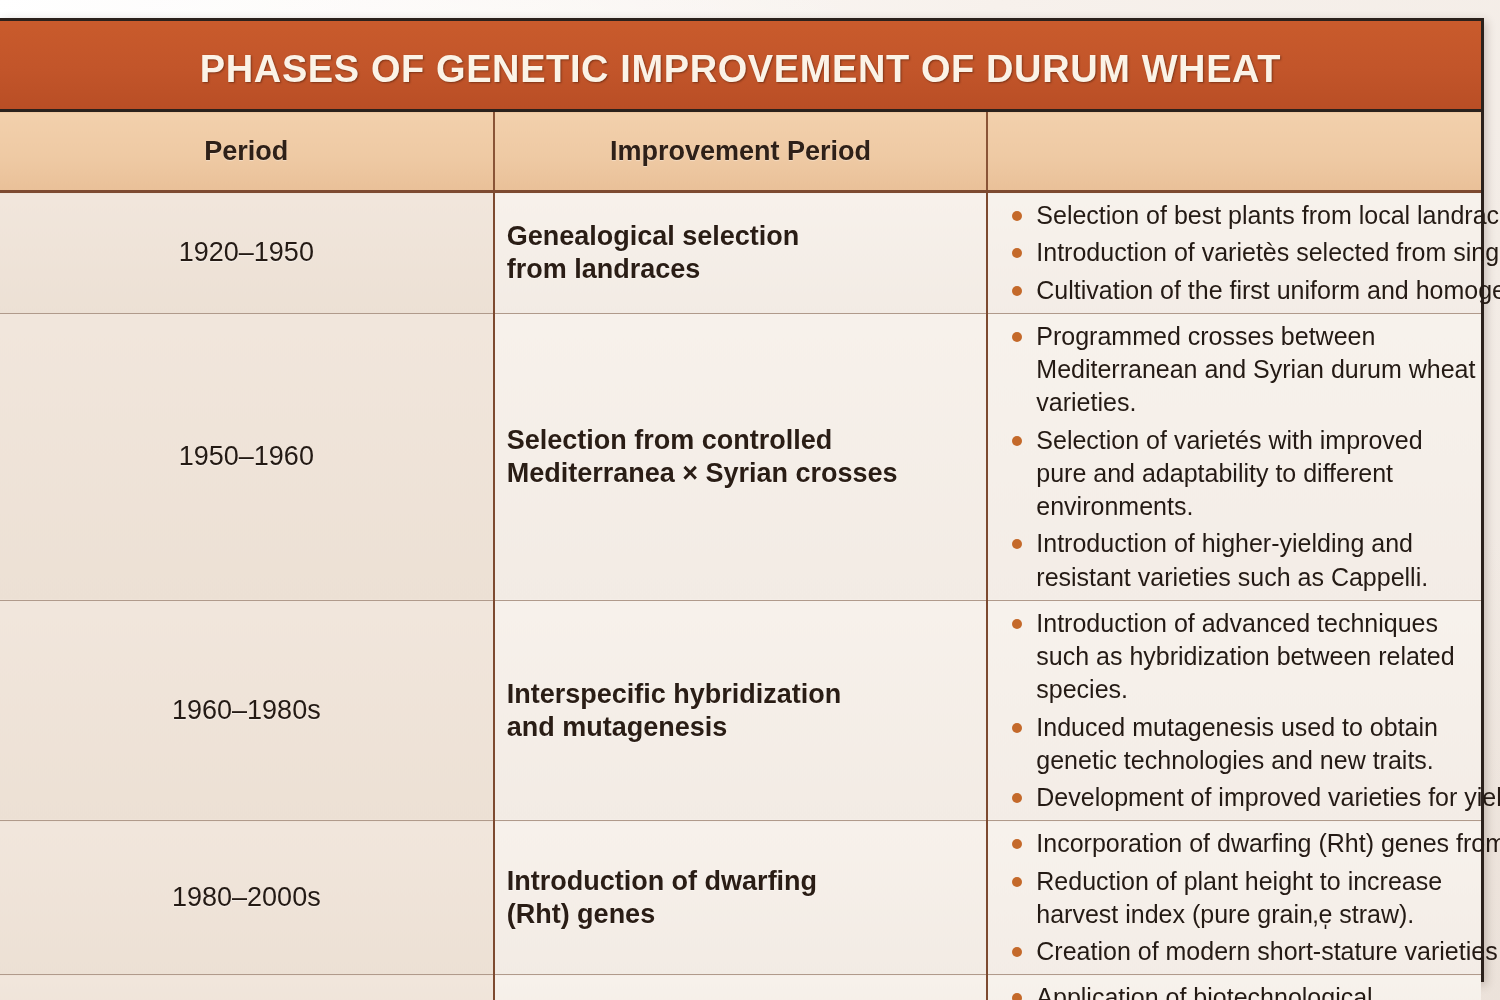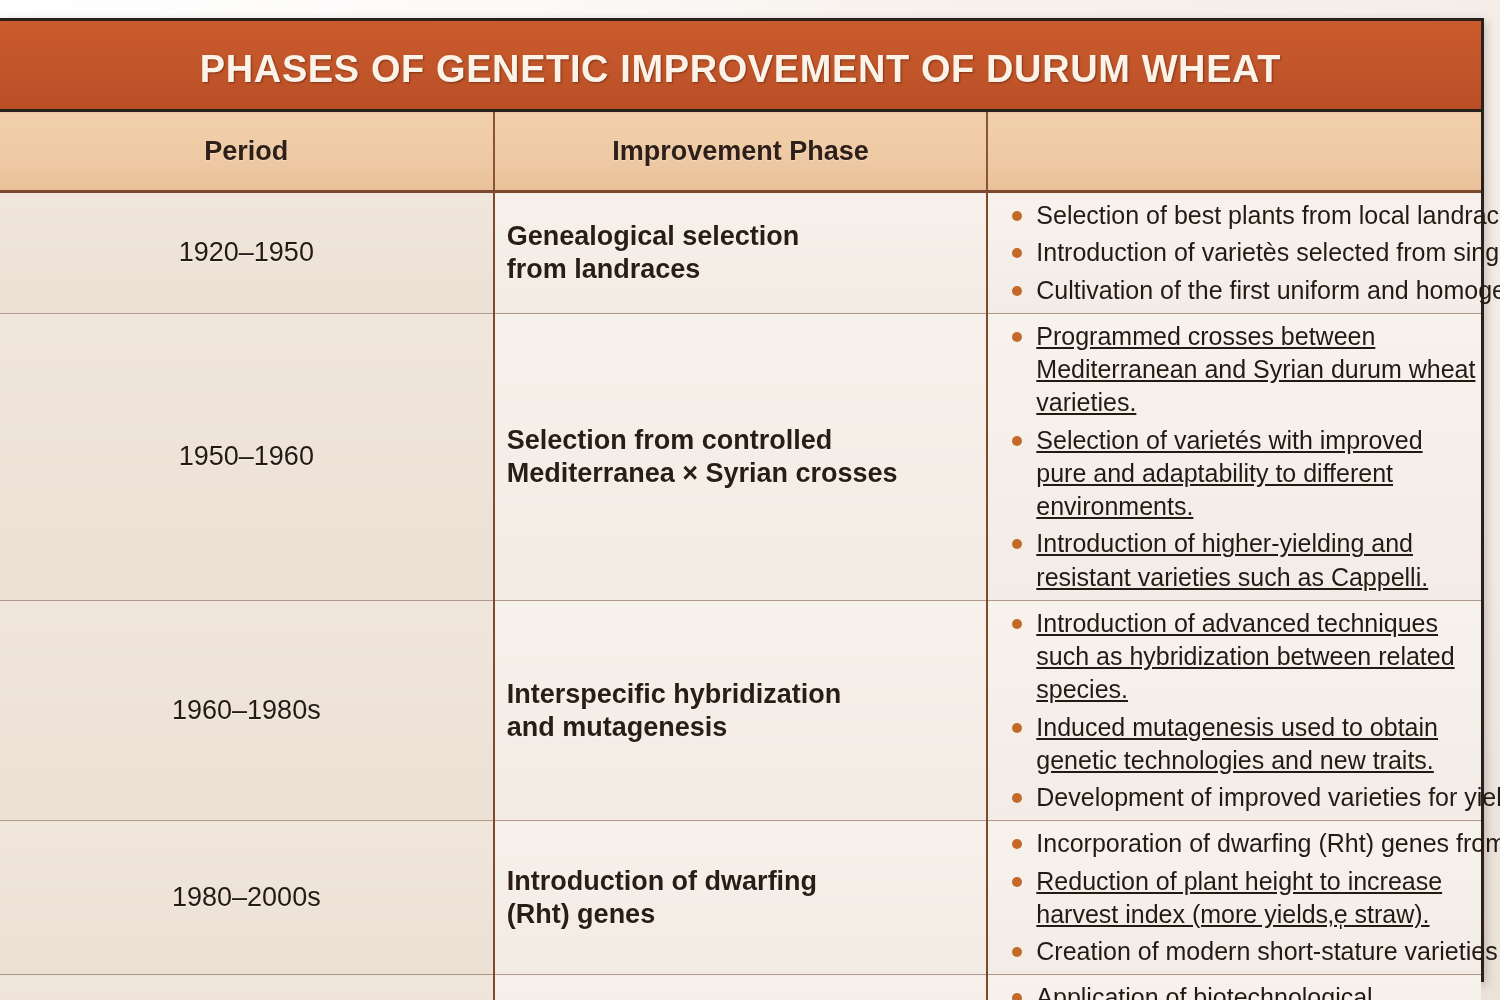--- a/index.html
+++ b/index.html
@@ -135,21 +135,21 @@
   }
   ul.bullets li {
     position: relative;
     padding-left: 30px;
     font-size: 25px;
     line-height: 1.33;
     color: #241a14;
     white-space: nowrap;
   }
   ul.bullets li + li { margin-top: 4px; }
-  ul.bullets li.wrap { white-space: normal; text-decoration: underline; }
+  ul.bullets li.wrap { white-space: normal; }
   ul.bullets li .dot {
     position: absolute;
     left: 6px;
     top: 12px;
     width: 10px;
     height: 10px;
     border-radius: 50%;
     background: #c4692a;
   }
 </style>
@@ -165,21 +165,21 @@
         <tr>
           <td class="title-cell" colspan="3">
             <div class="title-text">PHASES OF GENETIC IMPROVEMENT OF DURUM WHEAT</div>
           </td>
         </tr>
         <tr>
           <td class="col-head">
             <span class="col-head-text">Period</span>
           </td>
           <td class="col-head">
-            <span class="col-head-text">Improvement Phase</span>
+            <span class="col-head-text">Improvement Period</span>
           </td>
           <td class="col-head last">
             <span class="col-head-text"></span>
           </td>
         </tr>
       <tr>
             <td class="period"><span class="period-text">1920–1950</span></td>
             <td class="phase">
               <div class="phase-text">Genealogical selection<br>from landraces</div>
             </td>
@@ -218,21 +218,21 @@
             </td>
           </tr>
           <tr>
             <td class="period"><span class="period-text">1980–2000s</span></td>
             <td class="phase">
               <div class="phase-text">Introduction of dwarfing<br>(Rht) genes</div>
             </td>
             <td class="details">
               <ul class="bullets">
                 <li><span class="dot"></span><span>Incorporation of dwarfing (Rht) genes from bread wheat.</span></li>
-                <li class="wrap"><span class="dot"></span><span>Reduction of plant height to increase harvest index (more yields‚e̩ straw).</span></li>
+                <li class="wrap"><span class="dot"></span><span>Reduction of plant height to increase harvest index (pure grain‚e̩ straw).</span></li>
                 <li><span class="dot"></span><span>Creation of modern short-stature varieties with higher yields.</span></li>
               </ul>
             </td>
           </tr>
           <tr>
             <td class="period"></td>
             <td class="phase"></td>
             <td class="details">
               <ul class="bullets">
                 <li class="wrap"><span class="dot"></span><span>Application of biotechnological technologies for genetic improvement.</span></li>

